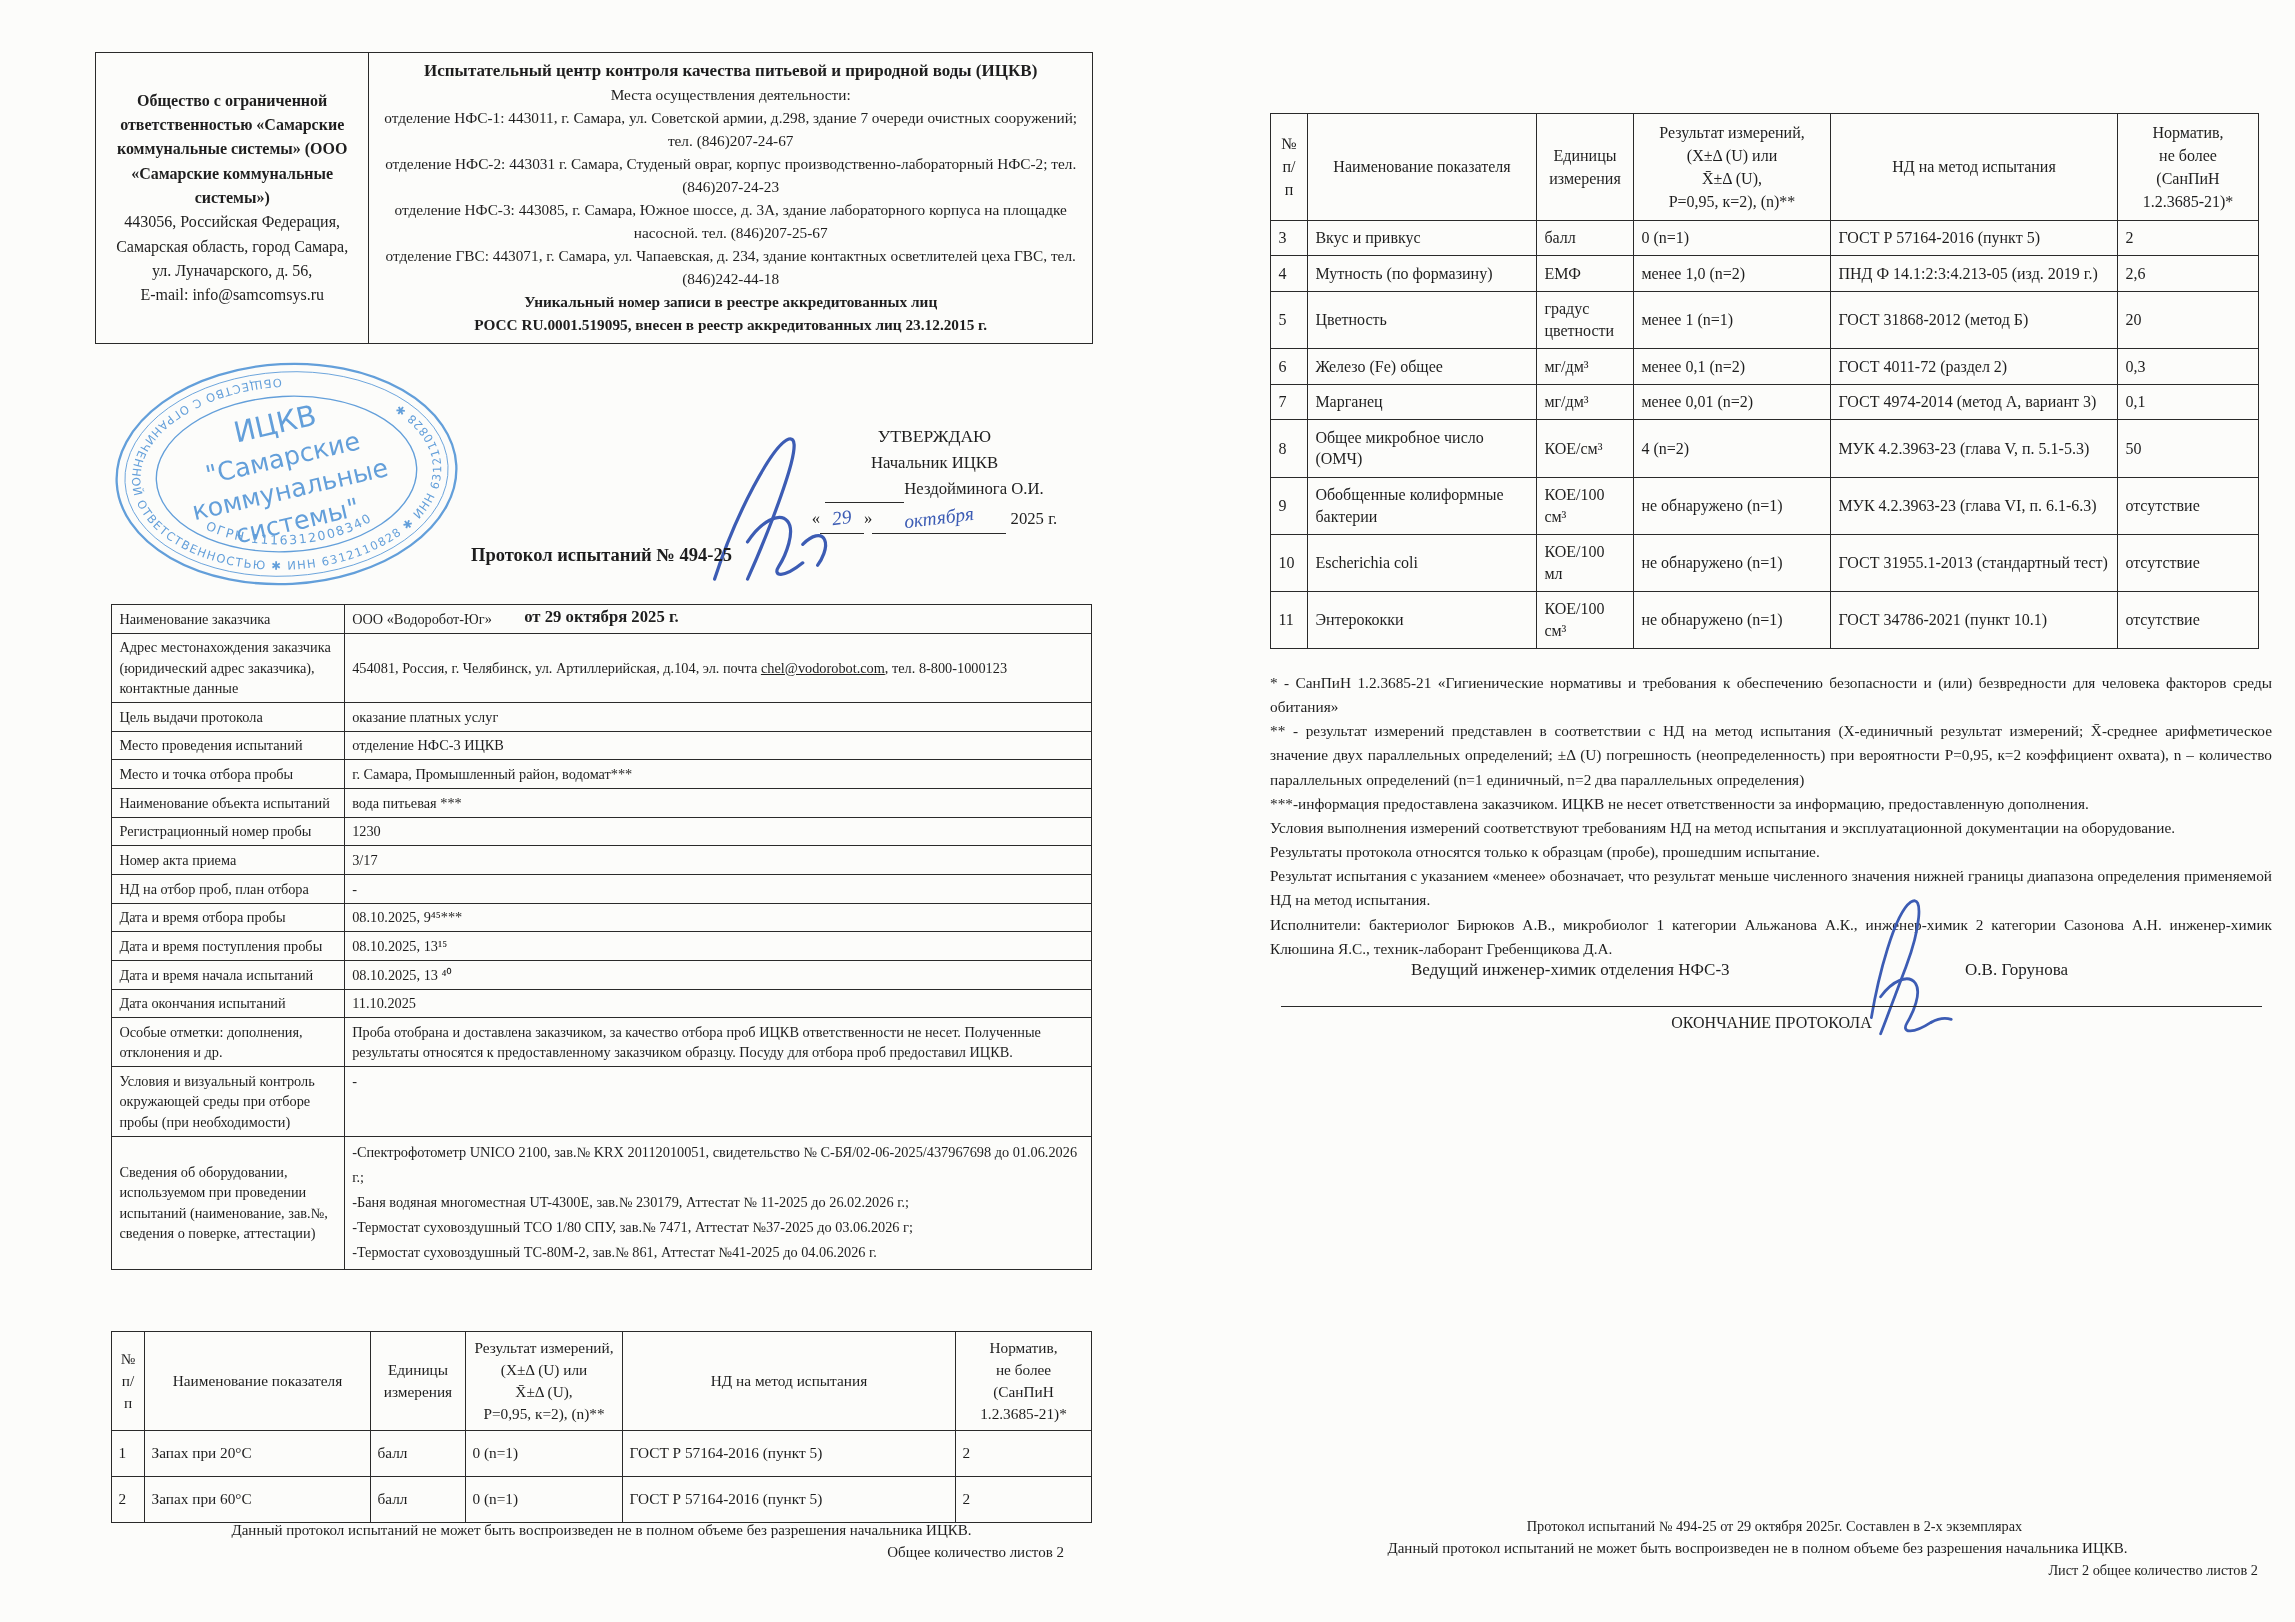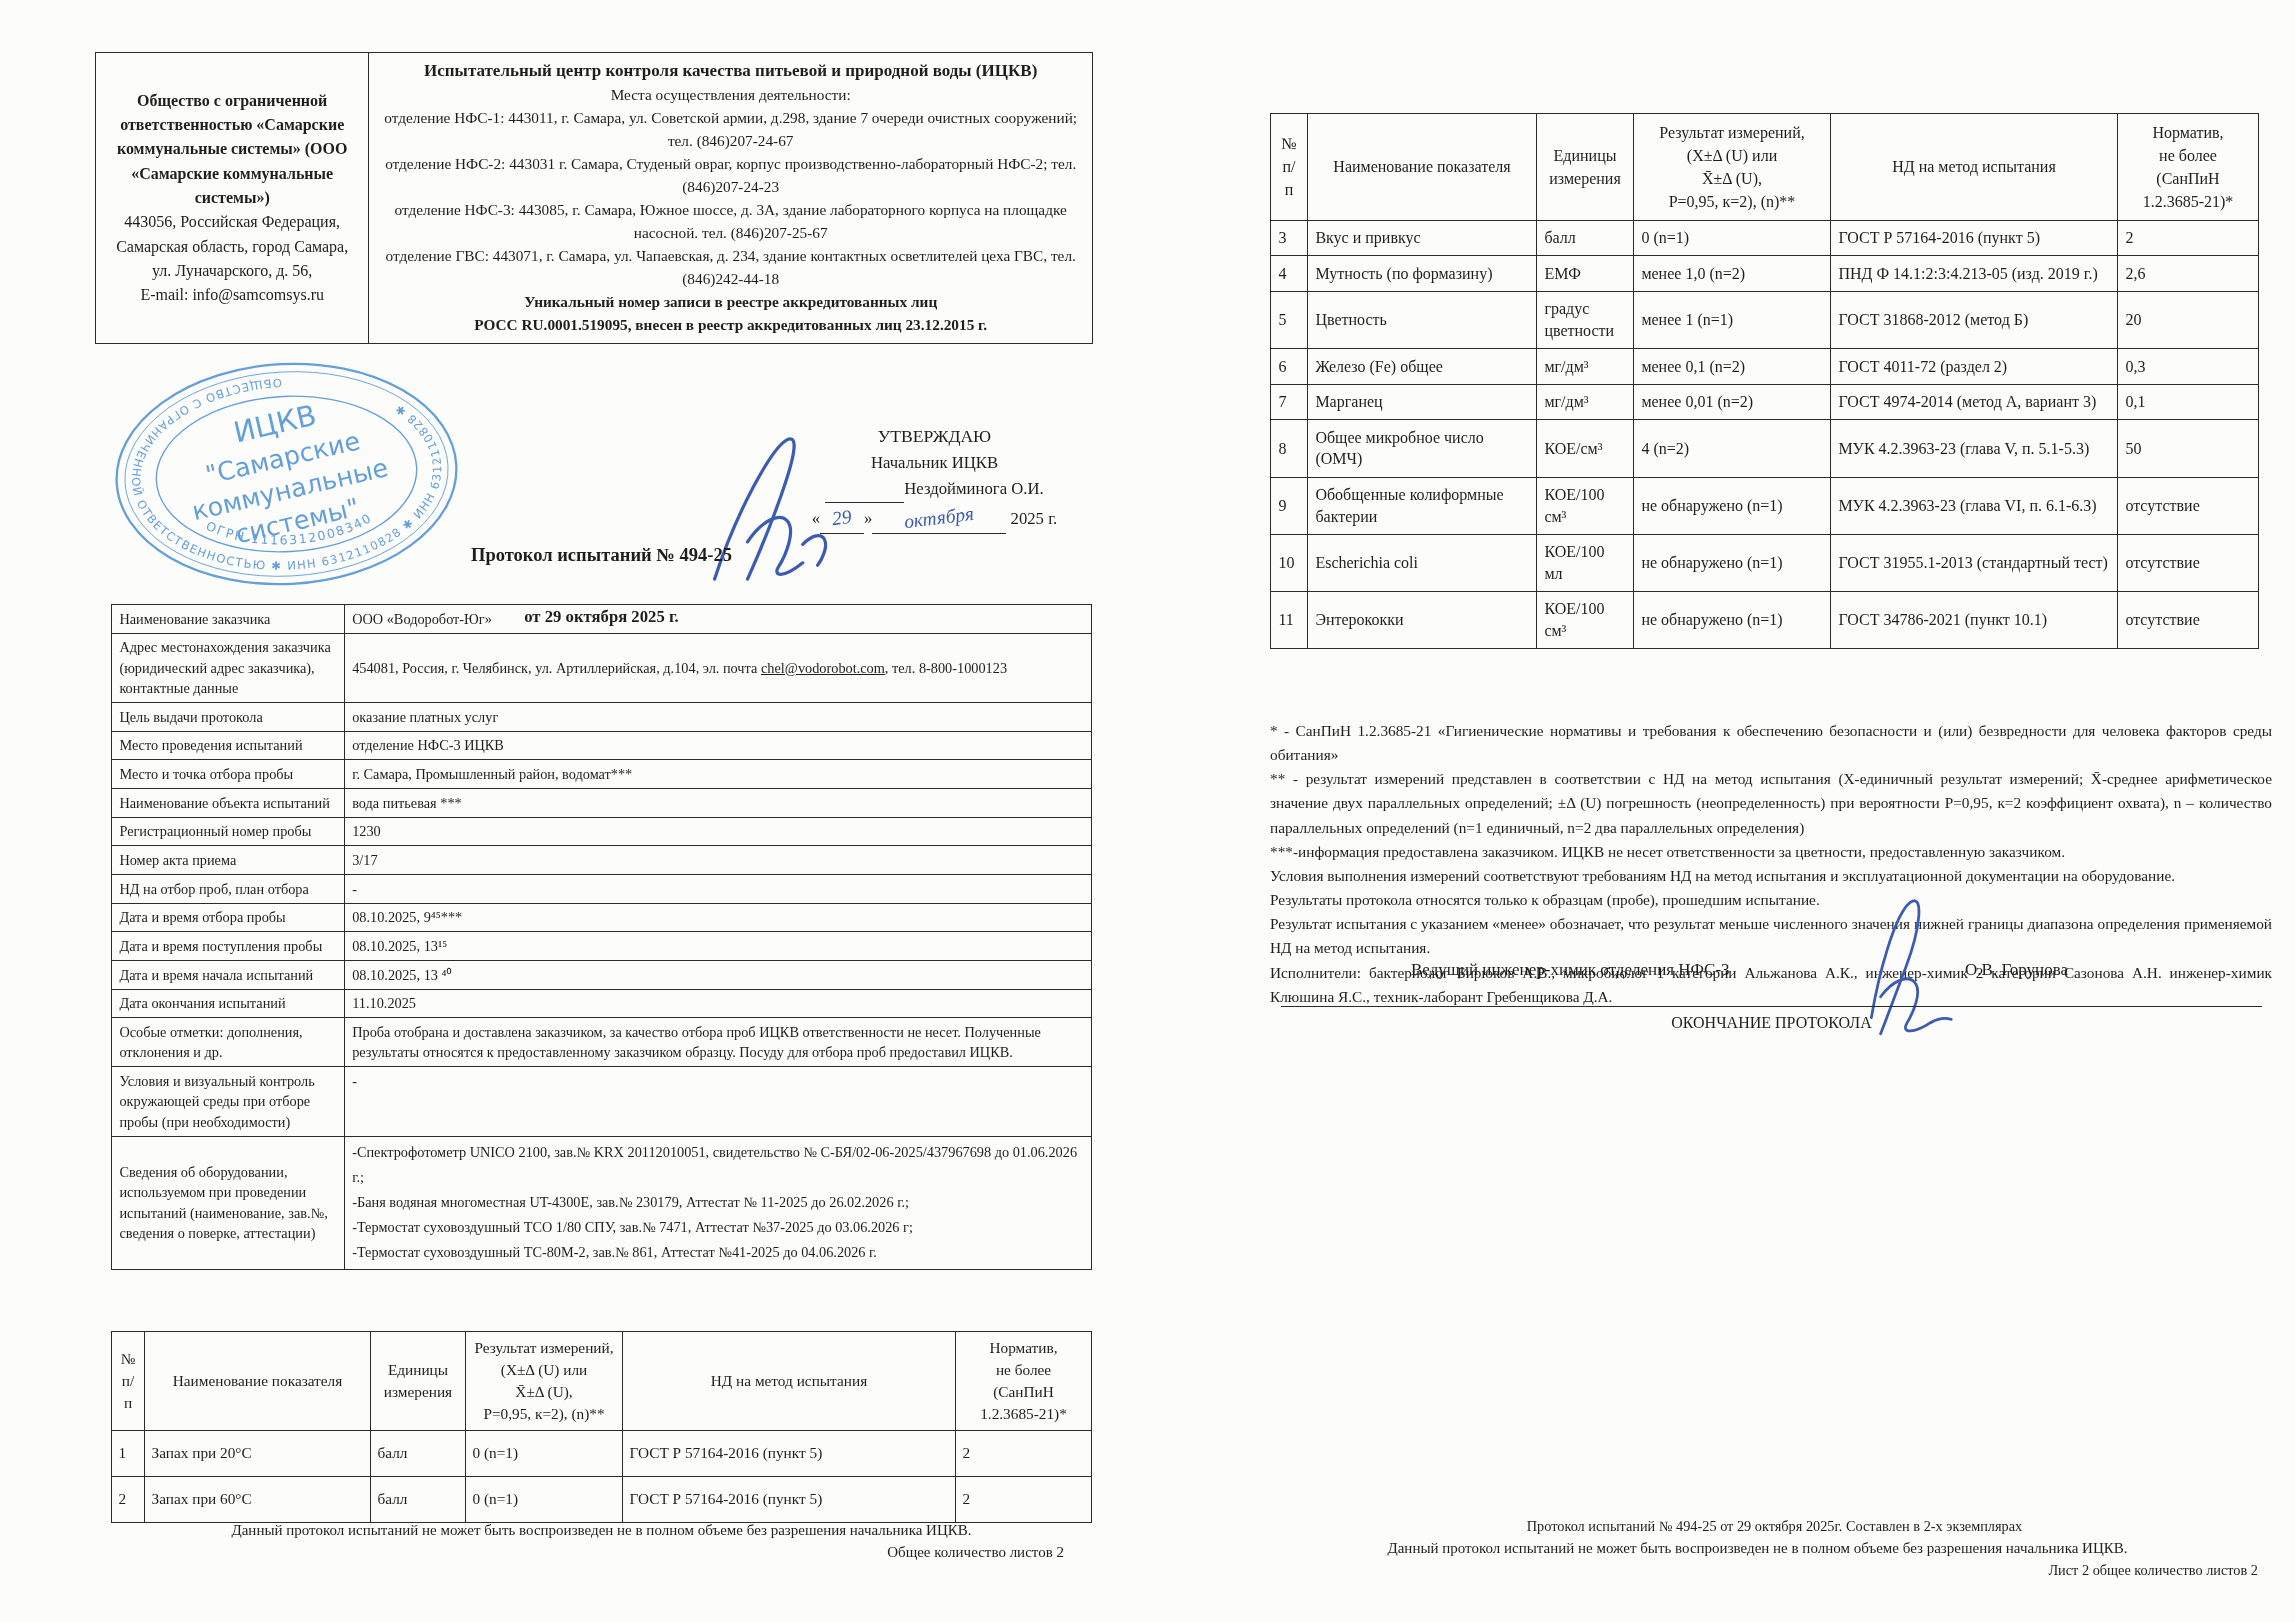--- a/index.html
+++ b/index.html
@@ -32,21 +32,21 @@
   .rtable2 th,.rtable2 td{padding:6.5px 7.4px;}
   .tc{text-align:center;}
   
   .appr{font-size:16.7px;line-height:1.55;}
   .blank{display:inline-block;border-bottom:1.4px solid #2a2a2a;}
   .hand{color:#3c5cb4;font-style:italic;display:inline-block;transform:rotate(-7deg);font-size:19.4px;}
   
   .doc-title{font-weight:bold;font-size:18.5px;text-align:center;}
   .doc-sub{font-weight:bold;font-size:16.7px;text-align:center;}
   .foot{font-size:15px;}
-  .notes{font-size:15.3px;line-height:1.58;text-align:justify;margin-top:48px;}
+  .notes{font-size:15.3px;line-height:1.58;text-align:justify;}
   .notes p{margin:0;}
   .endline{border:none;border-top:1.4px solid #2a2a2a;margin:0;}
   .sig-row{font-size:17px;}
 </style>
 </head>
 <body>
 
 <table class="hdr-table abs" style="left:95px;top:52px;">
   <tbody>
       <tr>
@@ -351,21 +351,21 @@
         <td>не обнаружено (n=1)</td>
         <td>ГОСТ 34786-2021 (пункт 10.1)</td>
         <td>отсутствие</td>
       </tr>
     </tbody>
 </table>
 
 <div class="abs notes" style="left:1270px;top:671px;width:1002px;">
   <p>* - СанПиН 1.2.3685-21 «Гигиенические нормативы и требования к обеспечению безопасности и (или) безвредности для человека факторов среды обитания»</p>
   <p>** - результат измерений представлен в соответствии с НД на метод испытания (X-единичный результат измерений; X̄-среднее арифметическое значение двух параллельных определений; ±Δ (U) погрешность (неопределенность) при вероятности Р=0,95, к=2 коэффициент охвата), n – количество параллельных определений (n=1 единичный, n=2 два параллельных определения)</p>
-  <p>***-информация предоставлена заказчиком. ИЦКВ не несет ответственности за цветности, предоставленную заказчиком.</p>
+  <p>***-информация предоставлена заказчиком. ИЦКВ не несет ответственности за информацию, предоставленную дополнения.</p>
   <p>Условия выполнения измерений соответствуют требованиям НД на метод испытания и эксплуатационной документации на оборудование.</p>
   <p>Результаты протокола относятся только к образцам (пробе), прошедшим испытание.</p>
   <p>Результат испытания с указанием «менее» обозначает, что результат меньше численного значения нижней границы диапазона определения применяемой НД на метод испытания.</p>
   <p>Исполнители: бактериолог Бирюков А.В., микробиолог 1 категории Альжанова А.К., инженер-химик 2 категории Сазонова А.Н. инженер-химик Клюшина Я.С., техник-лаборант Гребенщикова Д.А.</p>
 </div>
 
 <div class="abs sig-row" style="left:1411px;top:960px;width:833px;">
   <span>Ведущий инженер-химик отделения НФС-3</span>
   <span style="display:inline-block;width:227px;"></span>
   <span>О.В. Горунова</span>

